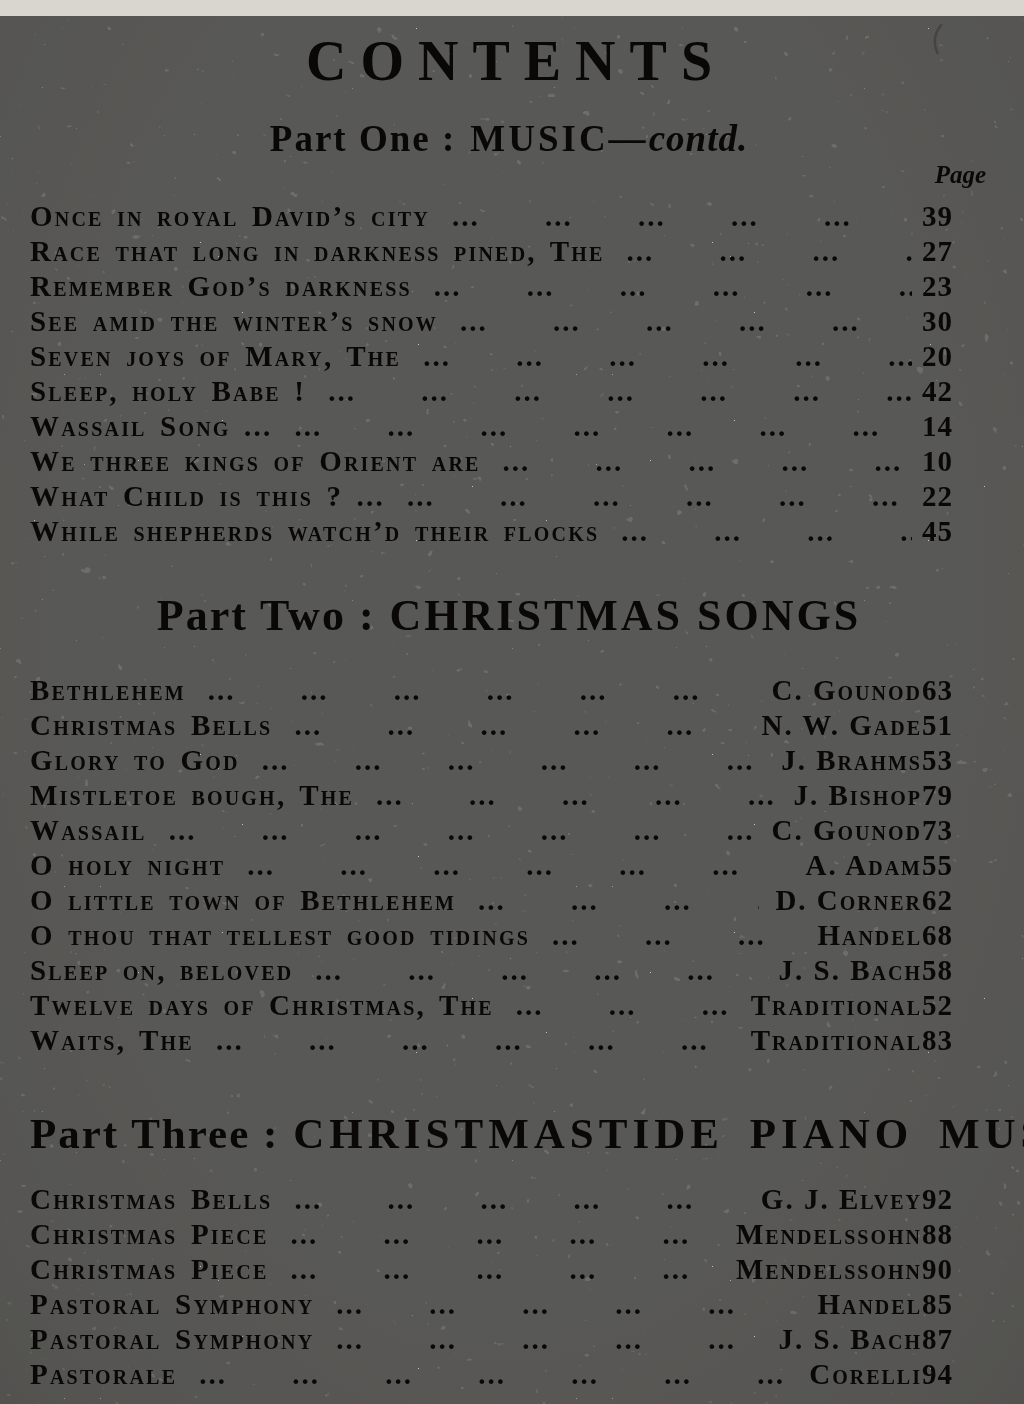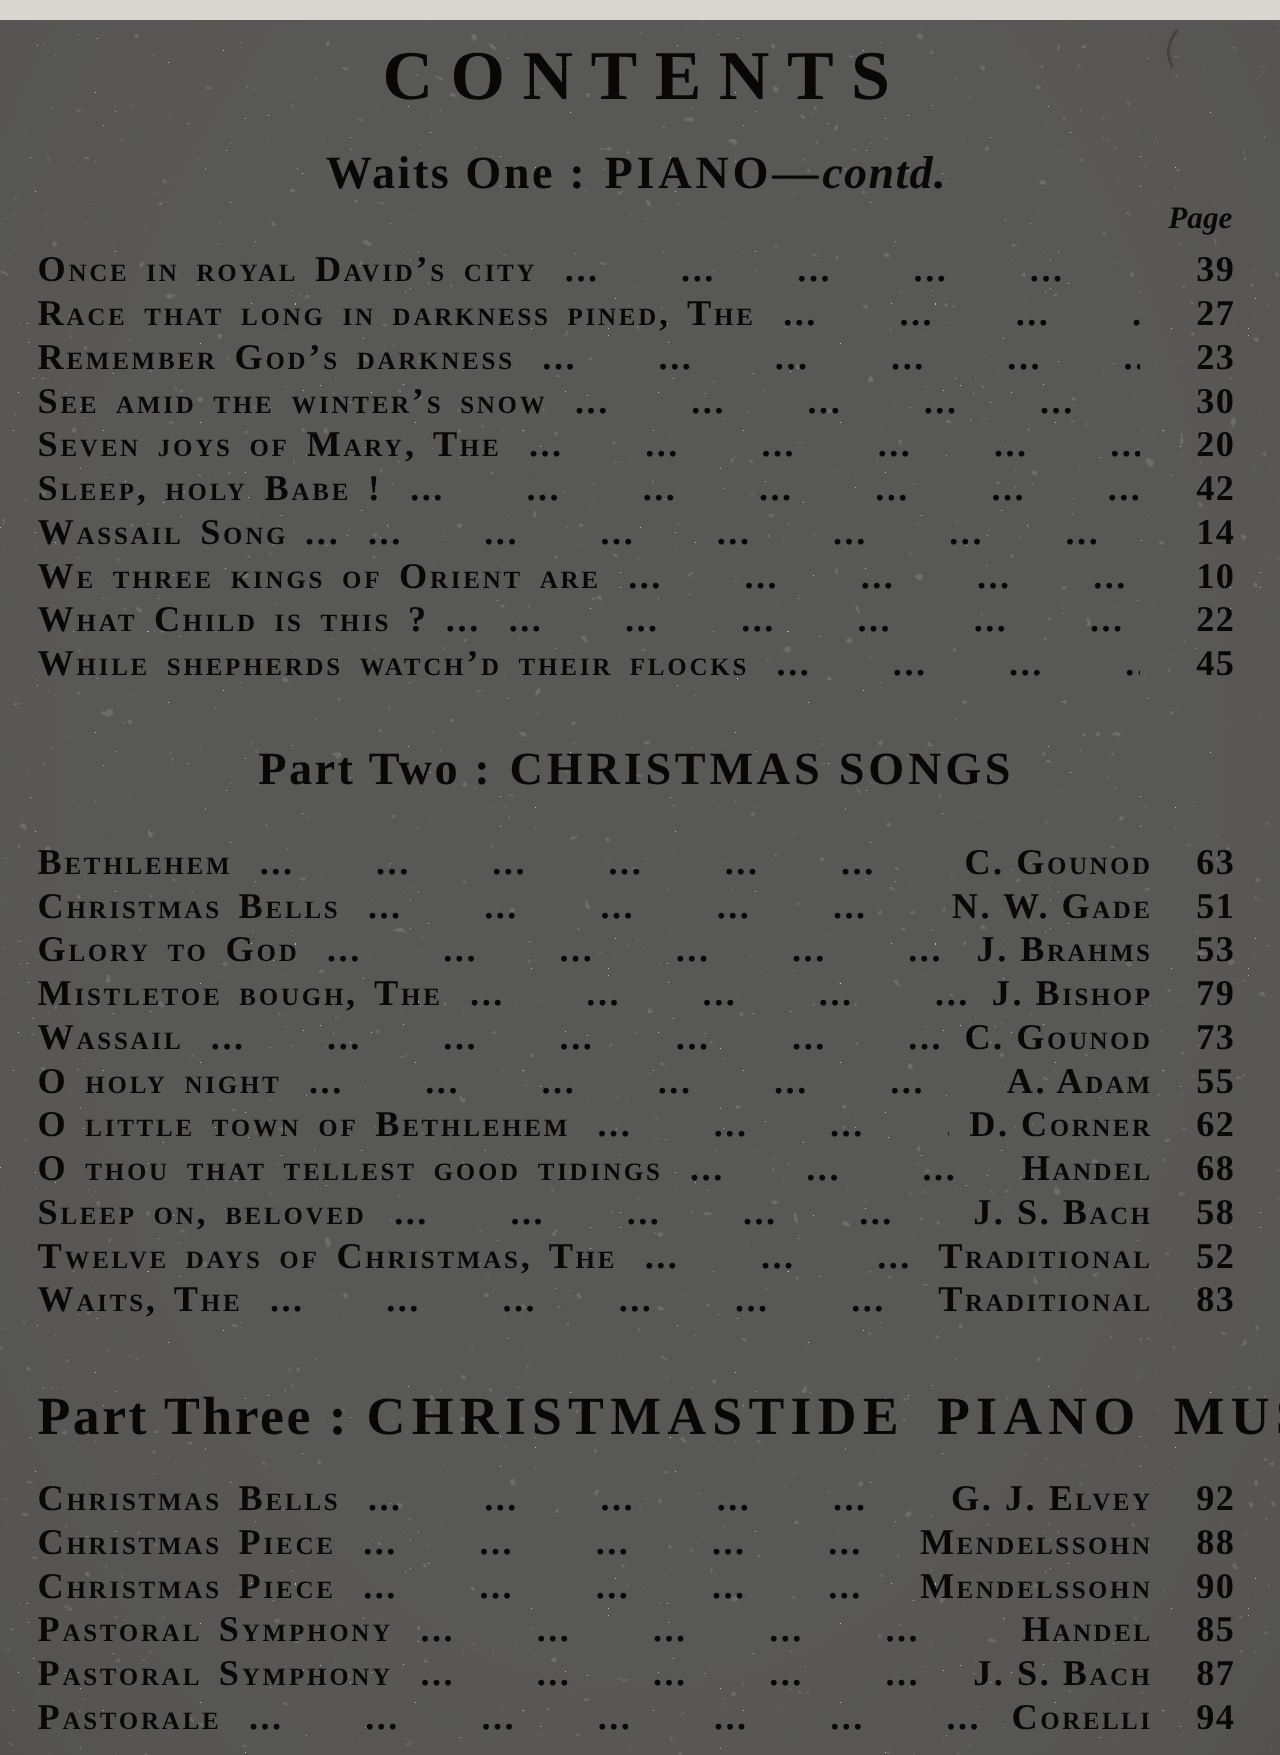--- a/index.html
+++ b/index.html
@@ -49,21 +49,21 @@
   .heading-one {
     text-align: center;
     margin-top: 24px;
     font-size: 37px;
     line-height: 42px;
   }
   .heading-two {
     text-align: center;
     margin-top: 40px;
     margin-bottom: 32px;
-    font-size: 37px;
+    font-size: 44px;
     line-height: 52px;
   }
   .heading-three {
     margin-top: 48px;
     margin-bottom: 22px;
     font-size: 43px;
     line-height: 54px;
   }
   .heading-three .name { letter-spacing: 5px; word-spacing: 10px; }
 
@@ -108,36 +108,35 @@
   }
   .row .composer {
     white-space: nowrap;
     font-variant: small-caps;
     letter-spacing: 2px;
     margin-left: 6px;
     text-align: left;
   }
   .row .pagenum {
     width: 66px;
-    text-align: right;
     white-space: nowrap;
     letter-spacing: 1px;
   }
 </style>
 </head>
 <body>
 
 <div class="sheet">
 
   <div class="content">
 
     <h1 class="contents-title">CONTENTS</h1>
 
     <div class="part-heading heading-one">
-      <span class="prefix">Waits One :</span><span class="name">PIANO—</span><span class="contd">contd.</span>
+      <span class="prefix">Part One :</span><span class="name">MUSIC—</span><span class="contd">contd.</span>
     </div>
 
     <div class="page-label">Page</div>
 
     <div class="toc toc-one">
   <div class="row">
     <span class="title">Once in royal David’s city</span>
     <span class="leader"></span>
 
     <span class="pagenum">39</span>

